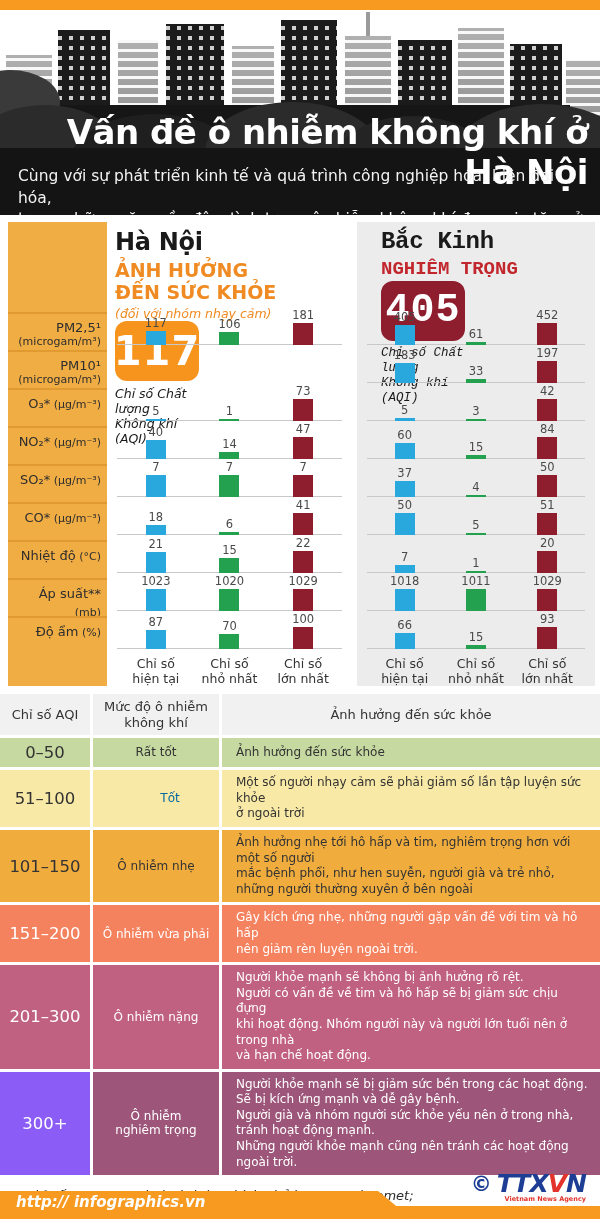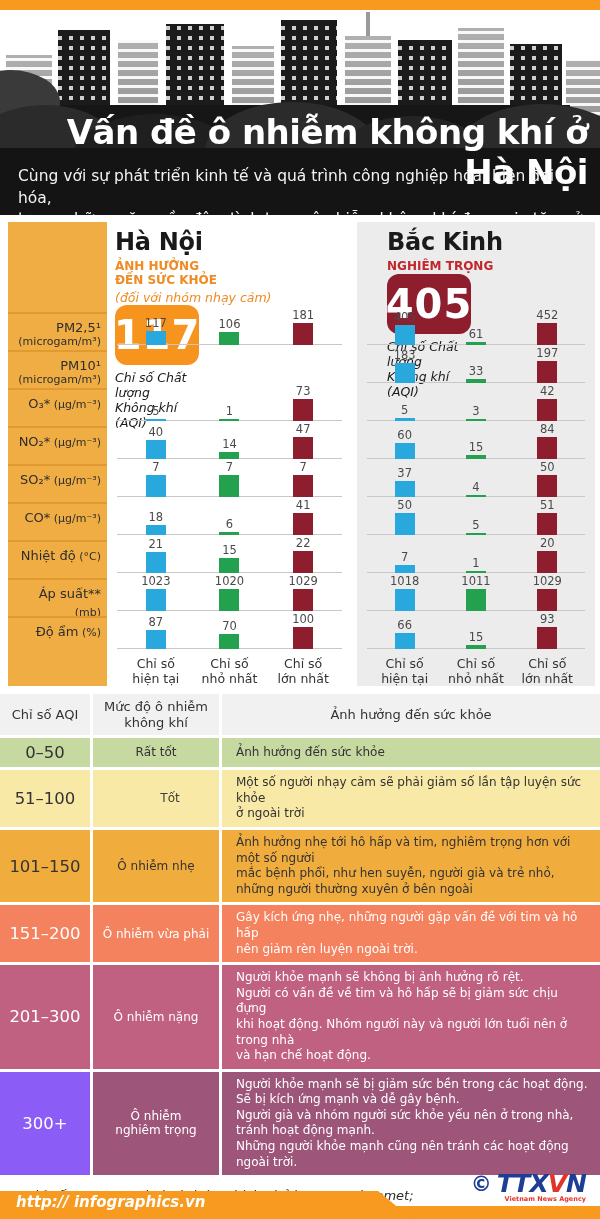--- a/index.html
+++ b/index.html
@@ -21,24 +21,24 @@
   .title{position:absolute;left:18px;top:102px;width:570px;color:#fff;font-size:34px;font-weight:bold;letter-spacing:-.5px;z-index:5;text-align:right;}
   .subtitle{position:absolute;left:18px;top:156px;width:570px;color:#f3f3f3;font-size:15.5px;line-height:1.4;z-index:5;}
   
   .compare{position:relative;height:471px;}
   .bg-amber{position:absolute;left:8px;top:7px;width:99px;bottom:0;background:#f0ad44;}
   .bg-gray{position:absolute;left:357px;top:7px;width:238px;bottom:0;background:#ececec;}
   .c-content{position:relative;z-index:2;padding-top:7px;}
   .c-head{display:flex;height:90px;}
   .h-label{width:99px;margin-left:8px;}
   .h-city{width:245px;display:flex;padding:6px 4px 0 8px;box-sizing:border-box;flex-direction:column;}
-  .h-city.bk{width:216px;margin-left:5px;padding-left:30px;}
+  .h-city.bk{width:216px;margin-left:5px;padding-left:24px;font-family:Liberation Mono, monospace;}
   .city-left{flex:1;min-width:0;}
   .city-name{font-size:24px;font-weight:bold;color:#1a1a1a;letter-spacing:-.3px;}
-  .city-status{margin-top:4px;font-size:12px;font-weight:bold;line-height:1.15;white-space:pre-line;}
+  .city-status{margin-top:4px;font-size:19px;font-weight:bold;line-height:1.15;white-space:pre-line;}
   .st-orange{color:#ef8b22;}
   .st-red{color:#c1272d;}
   .city-note{font-size:12.5px;font-style:italic;color:#ef8b22;margin-top:2px;white-space:nowrap;}
   .badge-wrap{width:96px;flex:0 0 96px;text-align:left;}
   .badge{width:84px;height:60px;border-radius:12px;color:#fff;font-size:40px;font-weight:bold;
          display:flex;align-items:center;justify-content:center;letter-spacing:1px;}
   .badge.orange{background:#f7941e;}
   .badge.maroon{background:#8e1d2e;}
   .badge-cap{margin-top:5px;font-size:12.5px;font-style:italic;color:#1a1a1a;line-height:1.2;white-space:pre-line;}
   
@@ -444,21 +444,21 @@
 
   <div class="aqi" id="aqi-table">
       <div class="acell head" style="white-space: pre-line;">Chỉ số AQI</div>
       <div class="acell head" style="white-space: pre-line;">Mức độ ô nhiễm
 không khí</div>
       <div class="acell head" style="white-space: pre-line;">Ảnh hưởng đến sức khỏe</div>
       <div class="acell range" style="background: rgb(198, 217, 161); color: rgb(51, 51, 51);">0–50</div>
       <div class="acell level" style="white-space: pre-line; background: rgb(198, 217, 161); color: rgb(51, 51, 51);">Rất tốt</div>
       <div class="acell effect" style="background: rgb(198, 217, 161); color: rgb(51, 51, 51);">Ảnh hưởng đến sức khỏe</div>
       <div class="acell range" style="background: rgb(248, 233, 166); color: rgb(51, 51, 51);">51–100</div>
-      <div class="acell level" style="white-space: pre-line; background: rgb(248, 233, 166); color: #404040; padding-left: 36px;">Tốt</div>
+      <div class="acell level" style="white-space: pre-line; background: rgb(248, 233, 166); color: #0369a1; padding-left: 36px;">Tốt</div>
       <div class="acell effect" style="background: rgb(248, 233, 166); color: rgb(51, 51, 51);">Một số người nhạy cảm sẽ phải giảm số lần tập luyện sức khỏe
 ở ngoài trời</div>
       <div class="acell range" style="background: rgb(240, 173, 62); color: rgb(51, 51, 51);">101–150</div>
       <div class="acell level" style="white-space: pre-line; background: rgb(240, 173, 62); color: rgb(51, 51, 51);">Ô nhiễm nhẹ</div>
       <div class="acell effect" style="background: rgb(240, 173, 62); color: rgb(51, 51, 51);">Ảnh hưởng nhẹ tới hô hấp và tim, nghiêm trọng hơn với một số người
 mắc bệnh phổi, như hen suyễn, người già và trẻ nhỏ,
 những người thường xuyên ở bên ngoài</div>
       <div class="acell range" style="background: rgb(245, 130, 94); color: rgb(255, 255, 255);">151–200</div>
       <div class="acell level" style="white-space: pre-line; background: rgb(245, 130, 94); color: rgb(255, 255, 255);">Ô nhiễm vừa phải</div>
       <div class="acell effect" style="background: rgb(245, 130, 94); color: rgb(255, 255, 255);">Gây kích ứng nhẹ, những người gặp vấn đề với tim và hô hấp

